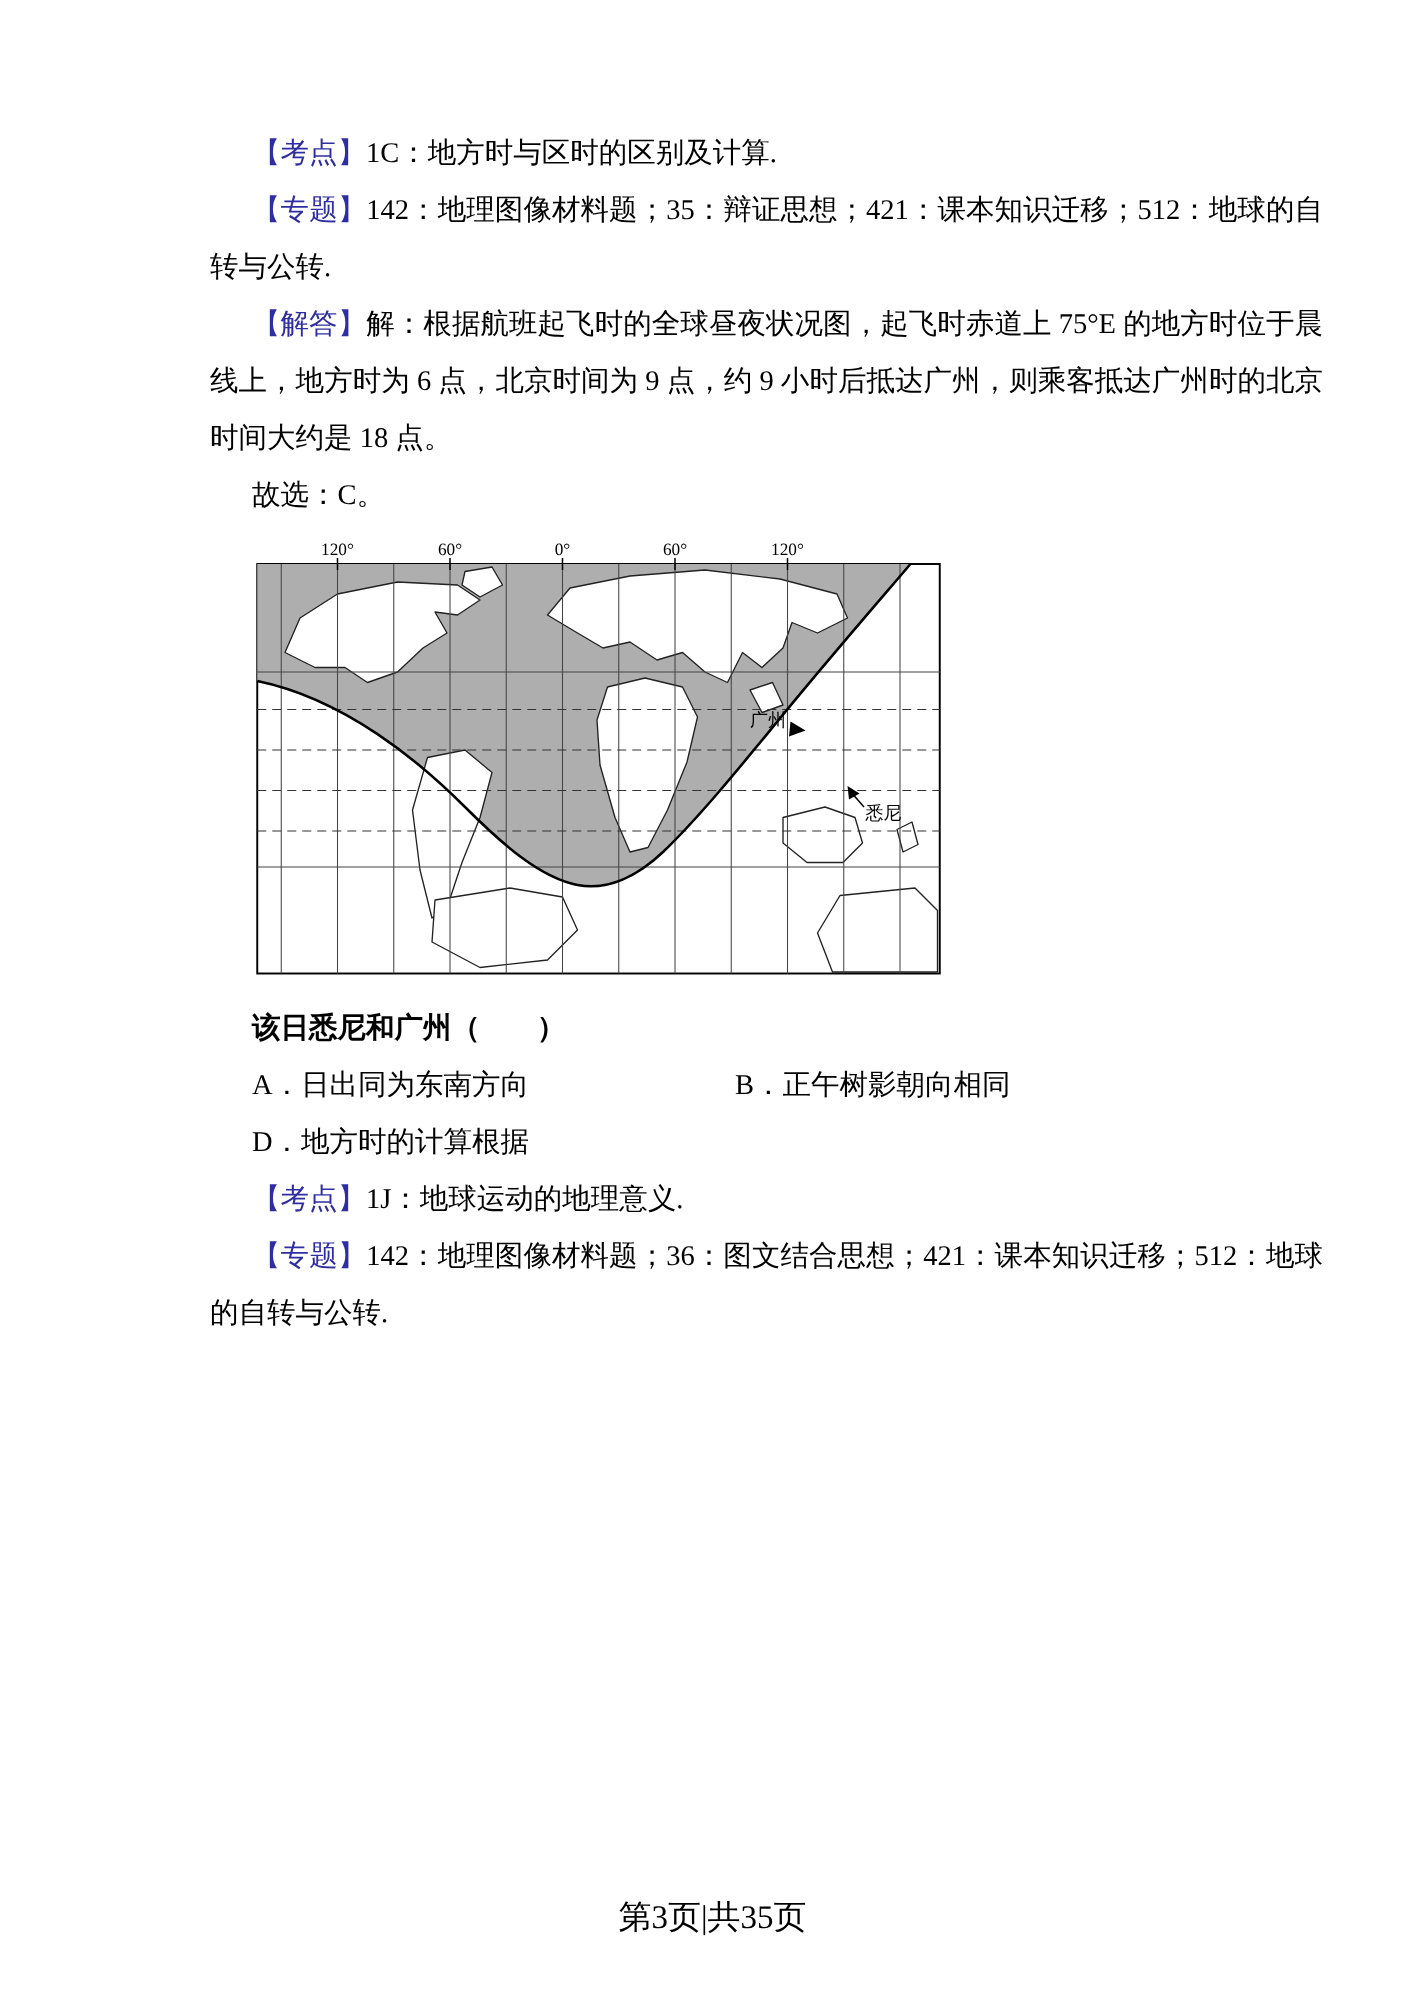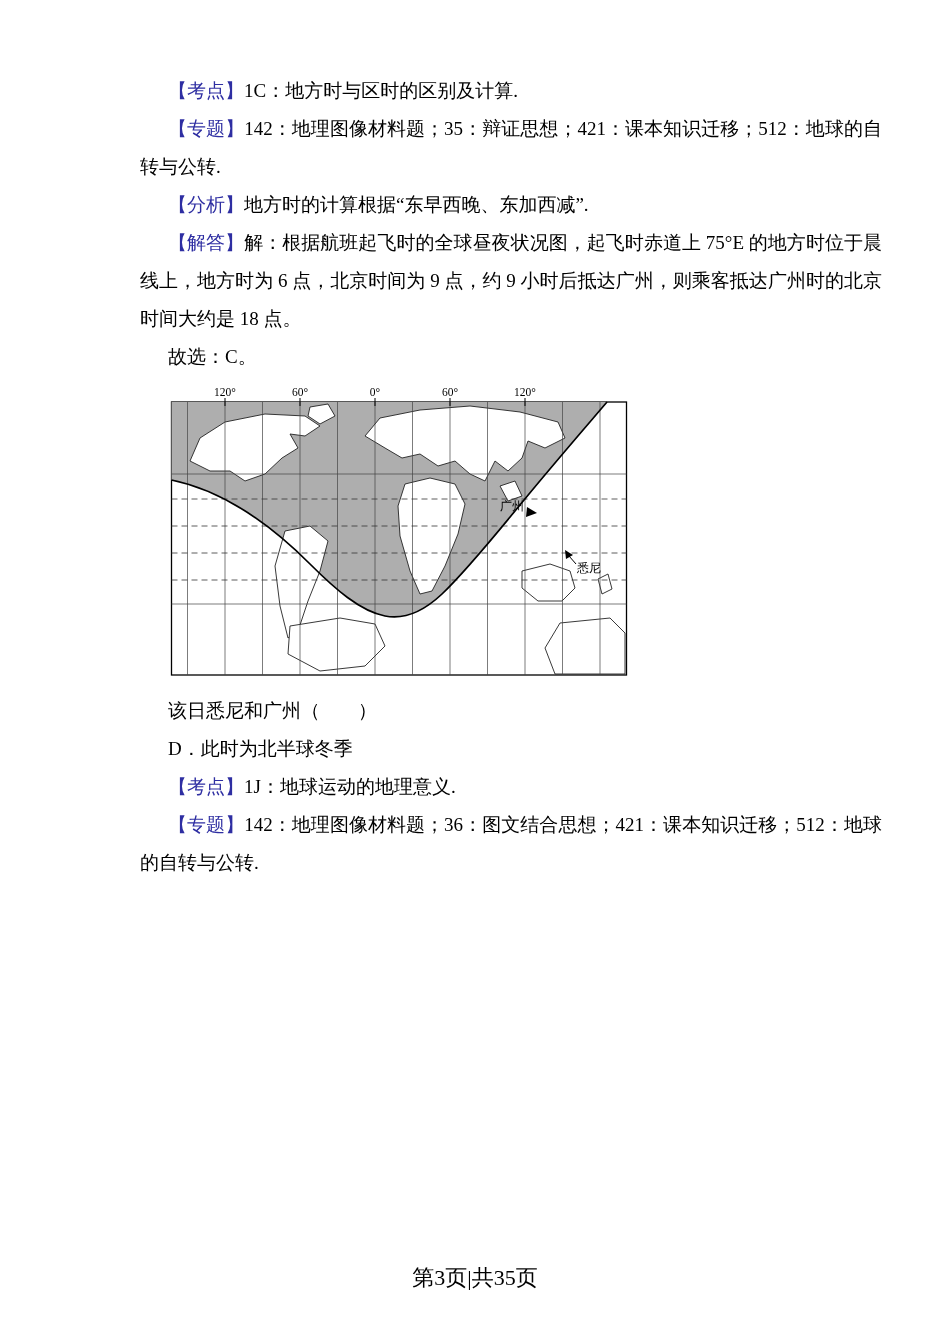--- a/index.html
+++ b/index.html
@@ -8,39 +8,39 @@
     width: 950px; height: 1344px;
     background: #ffffff;
     color: #000;
     font-family: "Liberation Serif", "DejaVu Serif", serif;
     font-size: 19px;
     position: relative;
     overflow: hidden;
   }
   .content {
     position: absolute;
-    left: 140px; top: 72px;
+    left: 140px; top: 84px;
     width: 742px;
   }
   .para {
     margin: 0;
     line-height: 38px;
     text-indent: 28px;
     text-align: justify;
   }
   .tag { color: #2e2ea2; }
   .question {
     margin: 6px 0 0 0;
     line-height: 38px;
     padding-left: 30px;
     text-indent: -30px;
     text-align: justify;
   }
   .map-wrap { margin: 10px 0 6px 30px; width: 458px; }
-  .stem { margin: 2px 0 0 0; line-height: 38px; text-indent: 28px; }
+  .stem { margin: 2px 0 0 0; line-height: 38px; text-indent: 28px; font-weight: bold; }
   .options { padding-left: 28px; }
   .opt-row { display: flex; line-height: 38px; }
   .opt { width: 322px; }
   .opt:last-child { width: auto; }
   .footer {
     position: absolute;
     left: 0; top: 1266px; width: 950px;
     text-align: center;
     font-size: 22px;
     line-height: 24px;
@@ -48,21 +48,20 @@
   svg text { font-family: "Liberation Serif", "DejaVu Serif", serif; }
 </style>
 </head>
 <body>
 
 <div class="content">
 
   <section>
     <p class="para"><span class="tag">【考点】</span><span>1C：地方时与区时的区别及计算.</span></p>
     <p class="para"><span class="tag">【专题】</span><span>142：地理图像材料题；35：辩证思想；421：课本知识迁移；512：地球的自转与公转.</span></p>
-    <p class="para"><span class="tag">【分析】</span><span>地方时的计算根据“东早西晚、东加西减”.</span></p>
     <p class="para"><span class="tag">【解答】</span><span>解：根据航班起飞时的全球昼夜状况图，起飞时赤道上 75°E 的地方时位于晨线上，地方时为 6 点，北京时间为 9 点，约 9 小时后抵达广州，则乘客抵达广州时的北京时间大约是 18 点。</span></p>
     <p class="para"><span>故选：C。</span></p>
   </section>
 
 
   <div class="map-wrap">
     <svg width="458" height="295" viewBox="0 0 458 295">
 
       <rect x="1.5" y="16" width="455" height="273" fill="#ffffff" stroke="#000" stroke-width="1.3"></rect>
 
@@ -131,21 +130,25 @@
         <text x="407" y="186">悉尼</text>
         <line x1="406" y1="178" x2="399" y2="170" stroke="#000" stroke-width="1"></line>
         <polygon points="395,164 403,169 396,173" fill="#000"></polygon>
       </g>
     </svg>
   </div>
 
   <p class="stem">该日悉尼和广州（　　）</p>
   <div class="options">
     <div class="opt-row">
-      <div class="opt"><span>D．</span><span>此时为北半球冬季</span></div>
+      <div class="opt"><span>A．</span><span>日出同为东南方向</span></div>
+      <div class="opt"><span>B．</span><span>正午树影朝向相同</span></div>
+    </div>
+    <div class="opt-row">
+      <div class="opt"><span>D．</span><span>地方时的计算根据</span></div>
     </div>
   </div>
 
   <section>
     <p class="para"><span class="tag">【考点】</span><span>1J：地球运动的地理意义.</span></p>
     <p class="para"><span class="tag">【专题】</span><span>142：地理图像材料题；36：图文结合思想；421：课本知识迁移；512：地球的自转与公转.</span></p>
   </section>
 
 </div>
 

